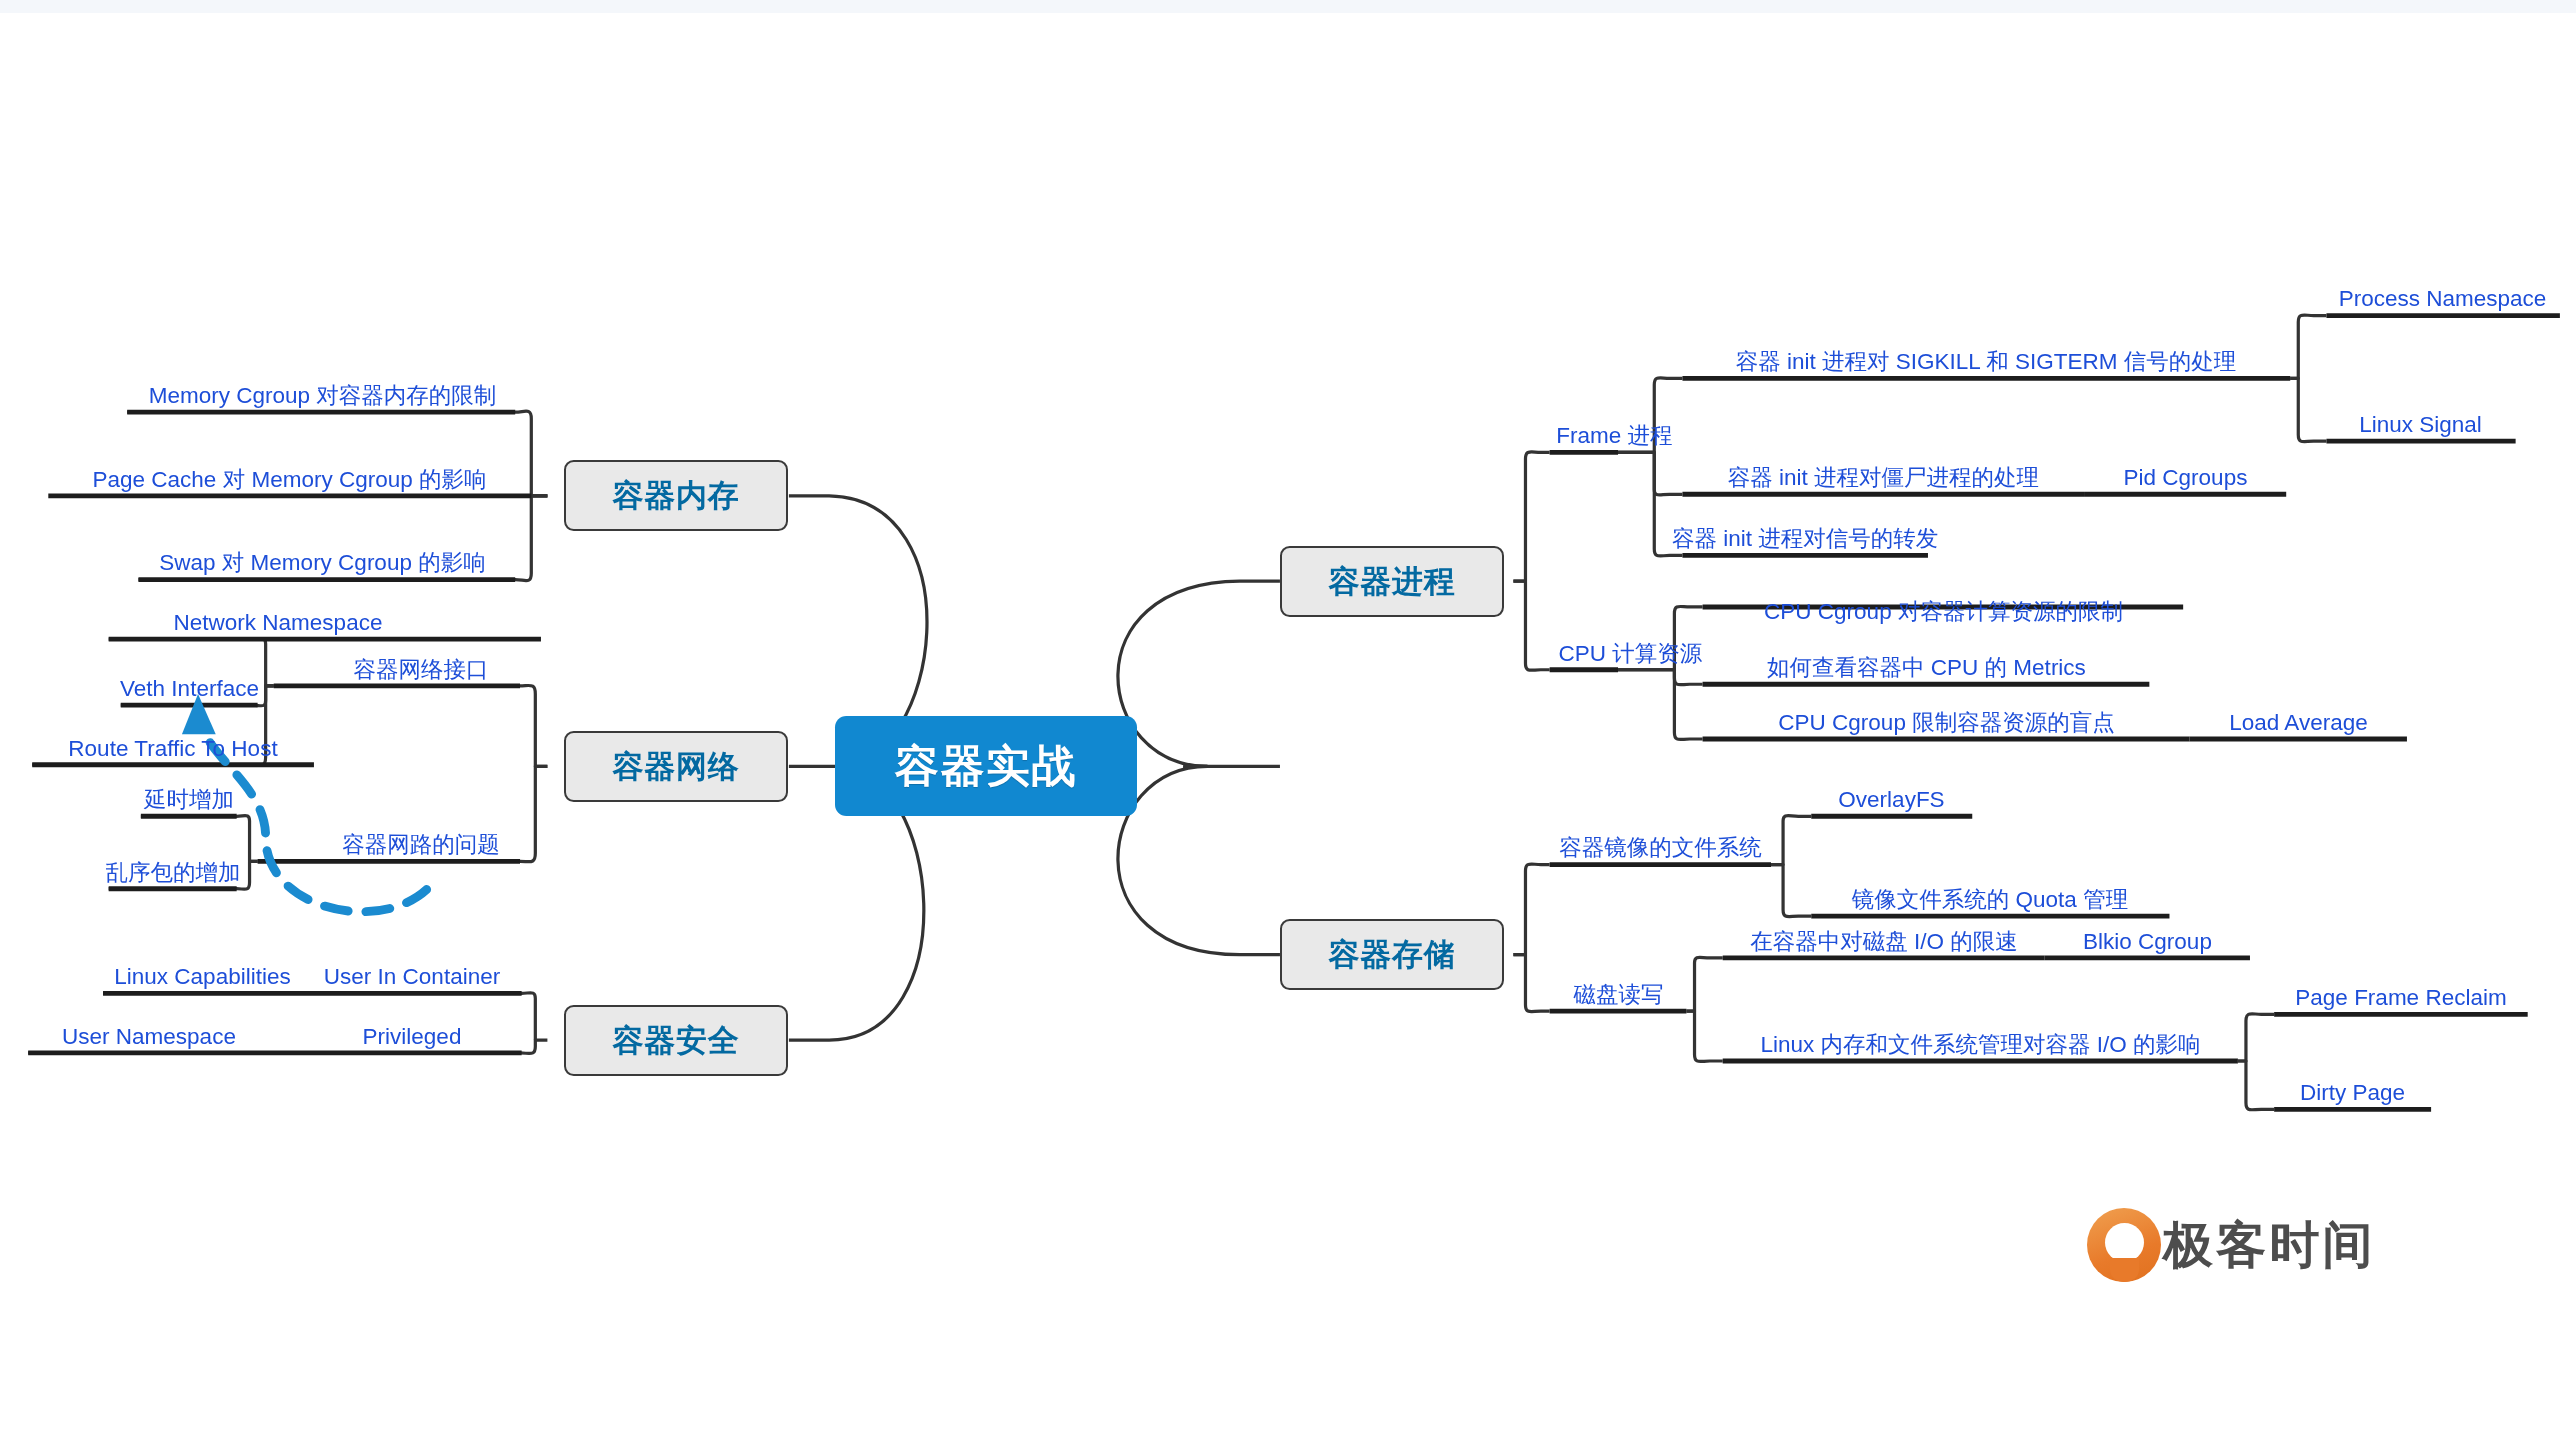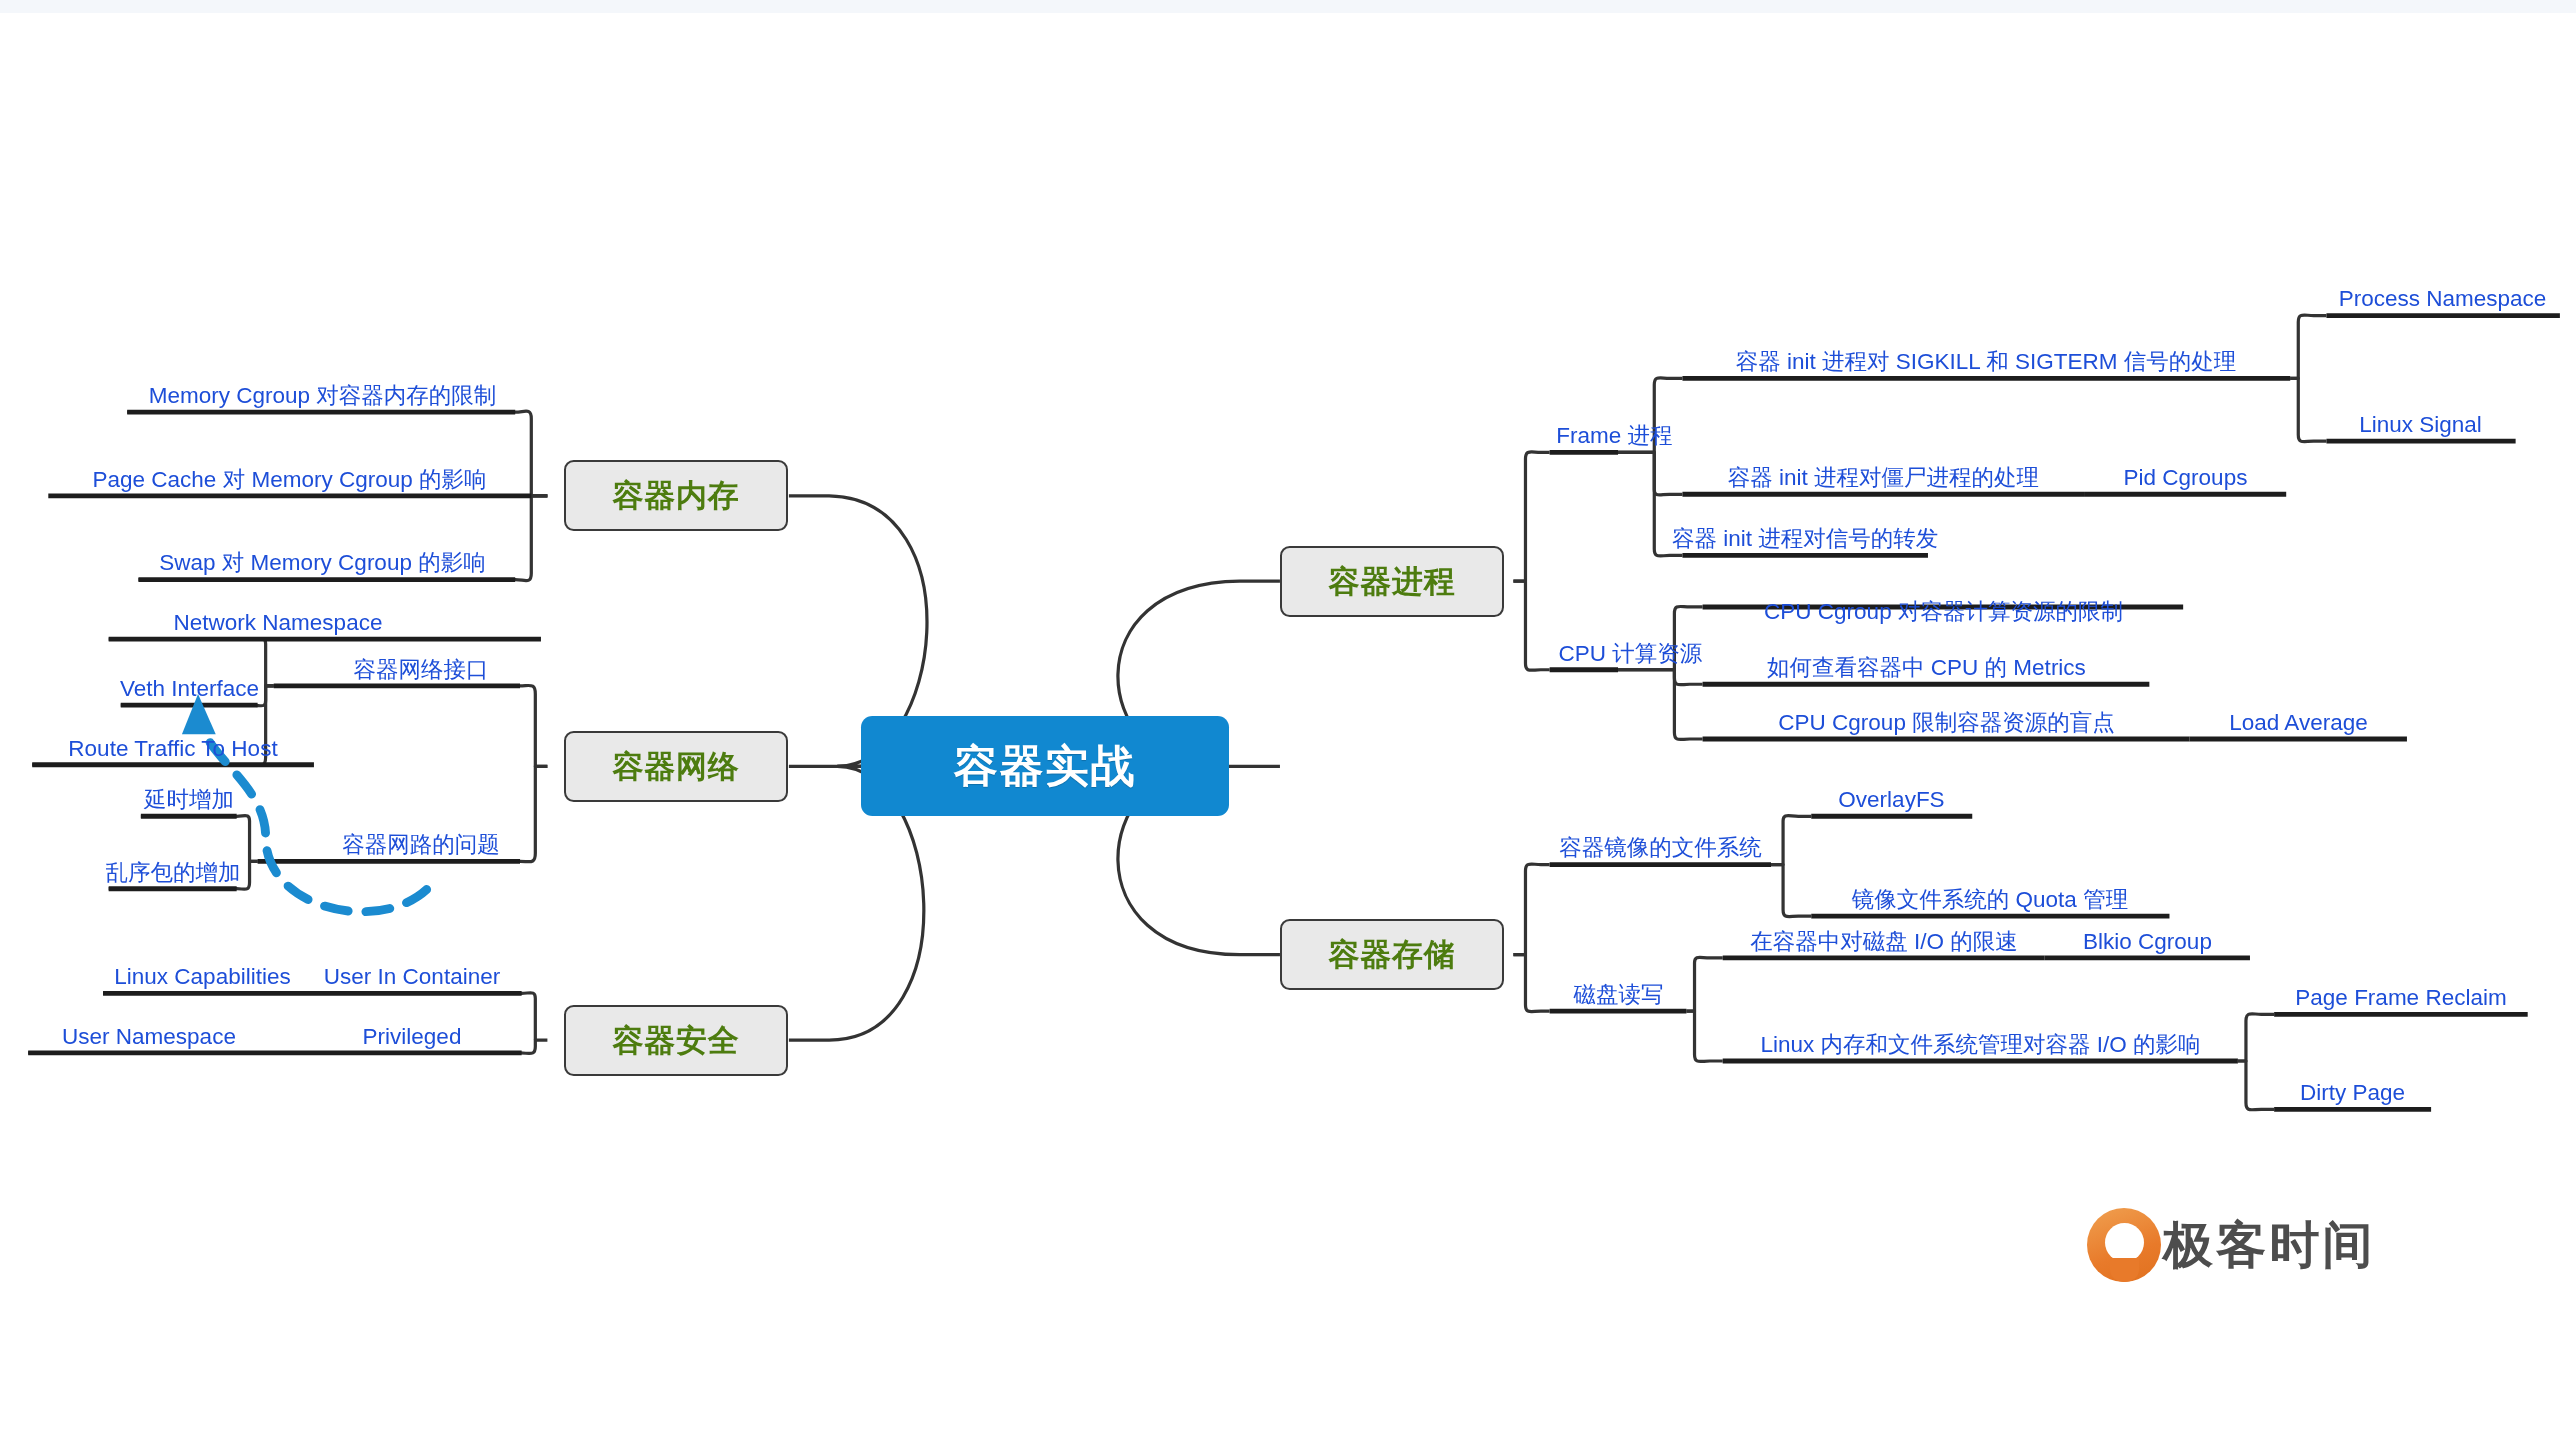--- a/index.html
+++ b/index.html
@@ -46,21 +46,21 @@
     display: flex;
     align-items: center;
     justify-content: center;
     text-shadow: 0 0.8px 0.8px rgba(0,0,0,.18);
   }
   
   .main-node {
     background: #e9e9e9;
     border: 2.4px solid #3a3a3a;
     border-radius: 9.7px;
-    color: #4d7c0f;
+    color: #0369a1;
     font-size: 31px;
     font-weight: bold;
     display: flex;
     align-items: center;
     justify-content: center;
     letter-spacing: 0.8px;
   }
   
   .leaf {
     color: #1d4ed8;
@@ -240,21 +240,21 @@
         <line x1="2825" y1="1378" x2="3020" y2="1378"></line>
       </g>
     </g>
 
     <g>
       <path d="M 530 1105 C 470 1160 330 1130 330 1040 C 330 980 270 950 248 900" fill="none" stroke="#1b8bd0" stroke-width="11" stroke-dasharray="30 22" stroke-linecap="round"></path>
       <polygon points="246,862 268,912 226,912" fill="#1b8bd0"></polygon>
     </g>
   </svg>
 
-  <div class="node root-node" style="left:861px; top:716px; width:368px; height:100px;">
+  <div class="node root-node" style="left:835px; top:716px; width:302px; height:100px;">
     <span>容器实战</span>
   </div>
 
   <div class="node main-node" style="left:564px; top:460px; width:224px; height:71px;">
     <span>容器内存</span>
   </div>
 
   <div class="node main-node" style="left:564px; top:731px; width:224px; height:71px;">
     <span>容器网络</span>
   </div>

